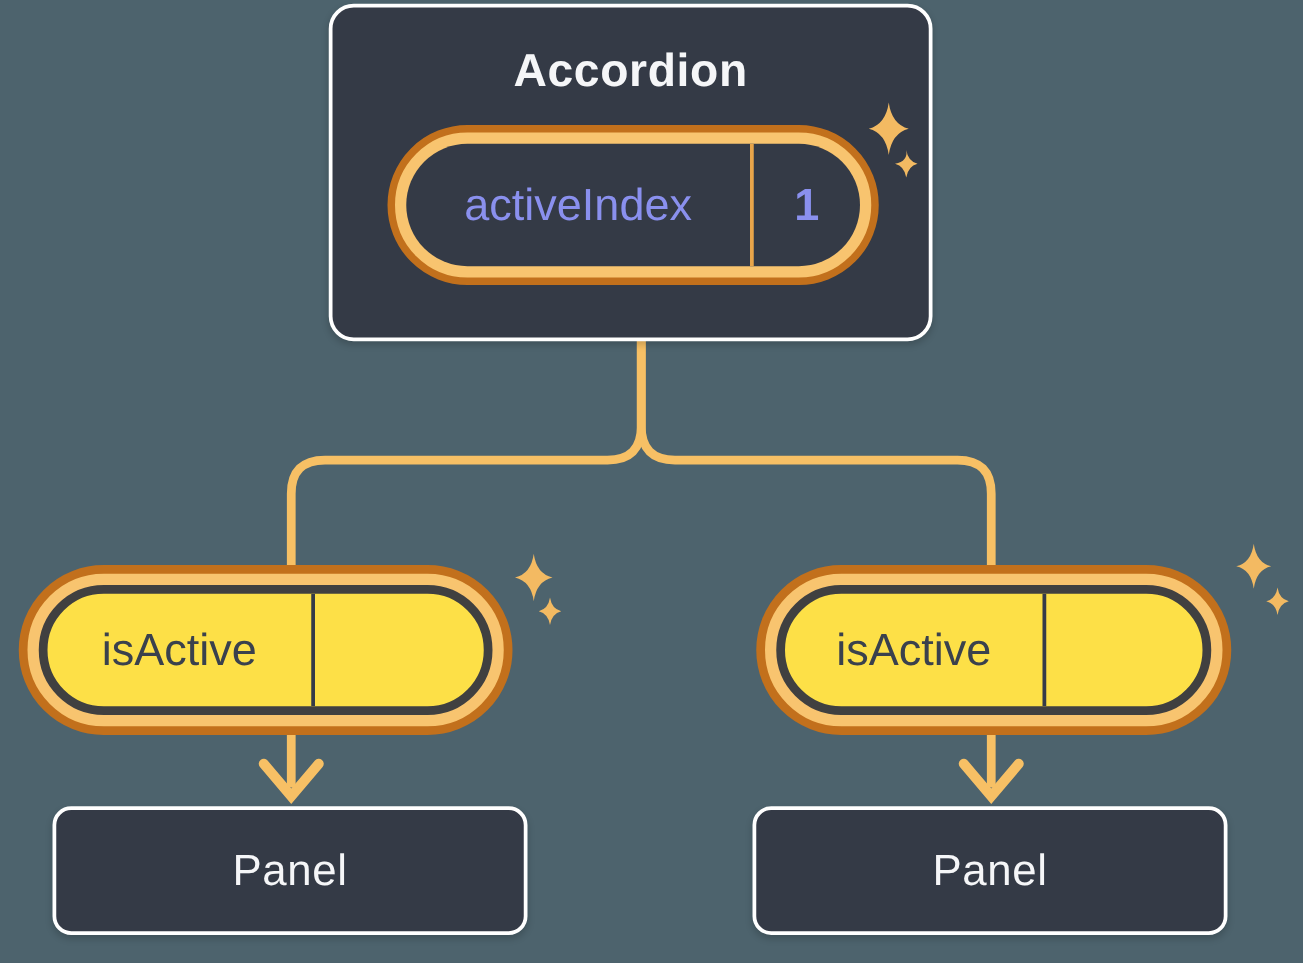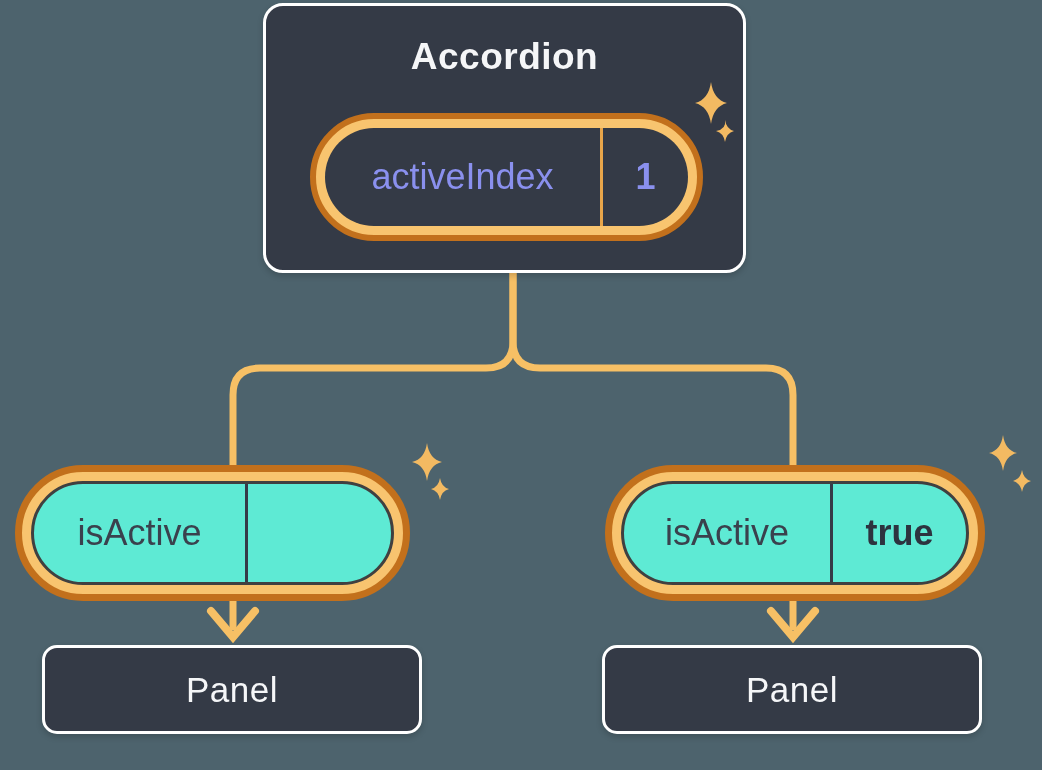--- a/index.html
+++ b/index.html
@@ -14,46 +14,46 @@
     position:absolute;background:#343a46;border:3px solid #ffffff;
     border-radius:20px;box-sizing:border-box;
     box-shadow:0 3px 6px rgba(0,0,0,.18);
   }
   .accordion-box{left:263px;top:3px;width:483px;height:270px;}
   .node-title{
     position:absolute;top:30px;left:0;width:100%;text-align:center;
     font-size:37px;font-weight:700;color:#f5f6f8;letter-spacing:.5px;
   }
   .panel-box{
-    top:645px;width:380px;height:89px;border-radius:15px;
+    top:645px;width:380px;height:103px;border-radius:15px;
     display:flex;align-items:center;justify-content:center;
     font-size:35px;font-weight:500;color:#f5f6f8;letter-spacing:.5px;
   }
   .panel-left{left:42px;}
   .panel-right{left:602px;}
 
   
   .glow-pill{
     position:absolute;box-sizing:border-box;border-radius:999px;
-    background:#f8c46f;display:flex;margin-top:13px;
+    background:#f8c46f;display:flex;
   }
   .state-glow{
     left:310px;top:100px;width:393px;height:128px;
     border:6px solid #c2701c;padding:9px;
   }
   .prop-glow{border:7px solid #c2701c;padding:9px;}
   .prop-glow-left{left:15px;top:452px;width:395px;height:136px;}
   .prop-glow-right{left:605px;top:452px;width:380px;height:136px;}
 
   .pill-body{
     flex:1;border-radius:999px;display:flex;align-items:stretch;
     overflow:hidden;box-sizing:border-box;
   }
   .state-body{background:#343a46;}
-  .prop-body{background:#5eead4;border:3px solid #404040;}
+  .prop-body{background:#fde047;border:7px solid #404040;}
 
   .seg{display:flex;align-items:center;justify-content:center;}
   .seg-label{flex:none;}
   .seg-value{flex:1;font-weight:700;}
   .state-body .seg{font-size:36px;color:#8a90ee;}
   .state-body .seg-label{width:275px;}
   .prop-body .seg{font-size:36px;color:#3a414d;}
   .prop-body .seg-value{color:#2d333f;}
   .prop-left-label{width:211px;}
   .prop-right-label{width:206px;}
@@ -105,21 +105,20 @@
 
   <svg class="sparkles" style="left:404px;top:436px" width="60" height="70" viewBox="0 0 60 70">
     <path fill="#f3ba62" d="M 23 7 Q 25.2 23 38 26 Q 25.2 29 23 45 Q 20.8 29 8 26 Q 20.8 23 23 7 Z"></path>
     <path fill="#f3ba62" d="M 36 42 Q 37.4 51 45 53 Q 37.4 55 36 64 Q 34.6 55 27 53 Q 34.6 51 36 42 Z"></path>
   </svg>
 
   <div class="glow-pill prop-glow prop-glow-right">
     <div class="pill-body prop-body">
       <div class="seg seg-label prop-right-label">isActive</div>
       <div class="divider divider-navy"></div>
-      <div class="seg seg-value">true</div>
     </div>
   </div>
 
   <svg class="sparkles" style="left:980px;top:428px" width="60" height="70" viewBox="0 0 60 70">
     <path fill="#f3ba62" d="M 23 7 Q 25.1 22.3 37 25 Q 25.1 27.7 23 43 Q 20.9 27.7 9 25 Q 20.9 22.3 23 7 Z"></path>
     <path fill="#f3ba62" d="M 42 42 Q 43.4 51 51 53 Q 43.4 55 42 64 Q 40.6 55 33 53 Q 40.6 51 42 42 Z"></path>
   </svg>
 
   <div class="node-box panel-box panel-left">Panel</div>
 

